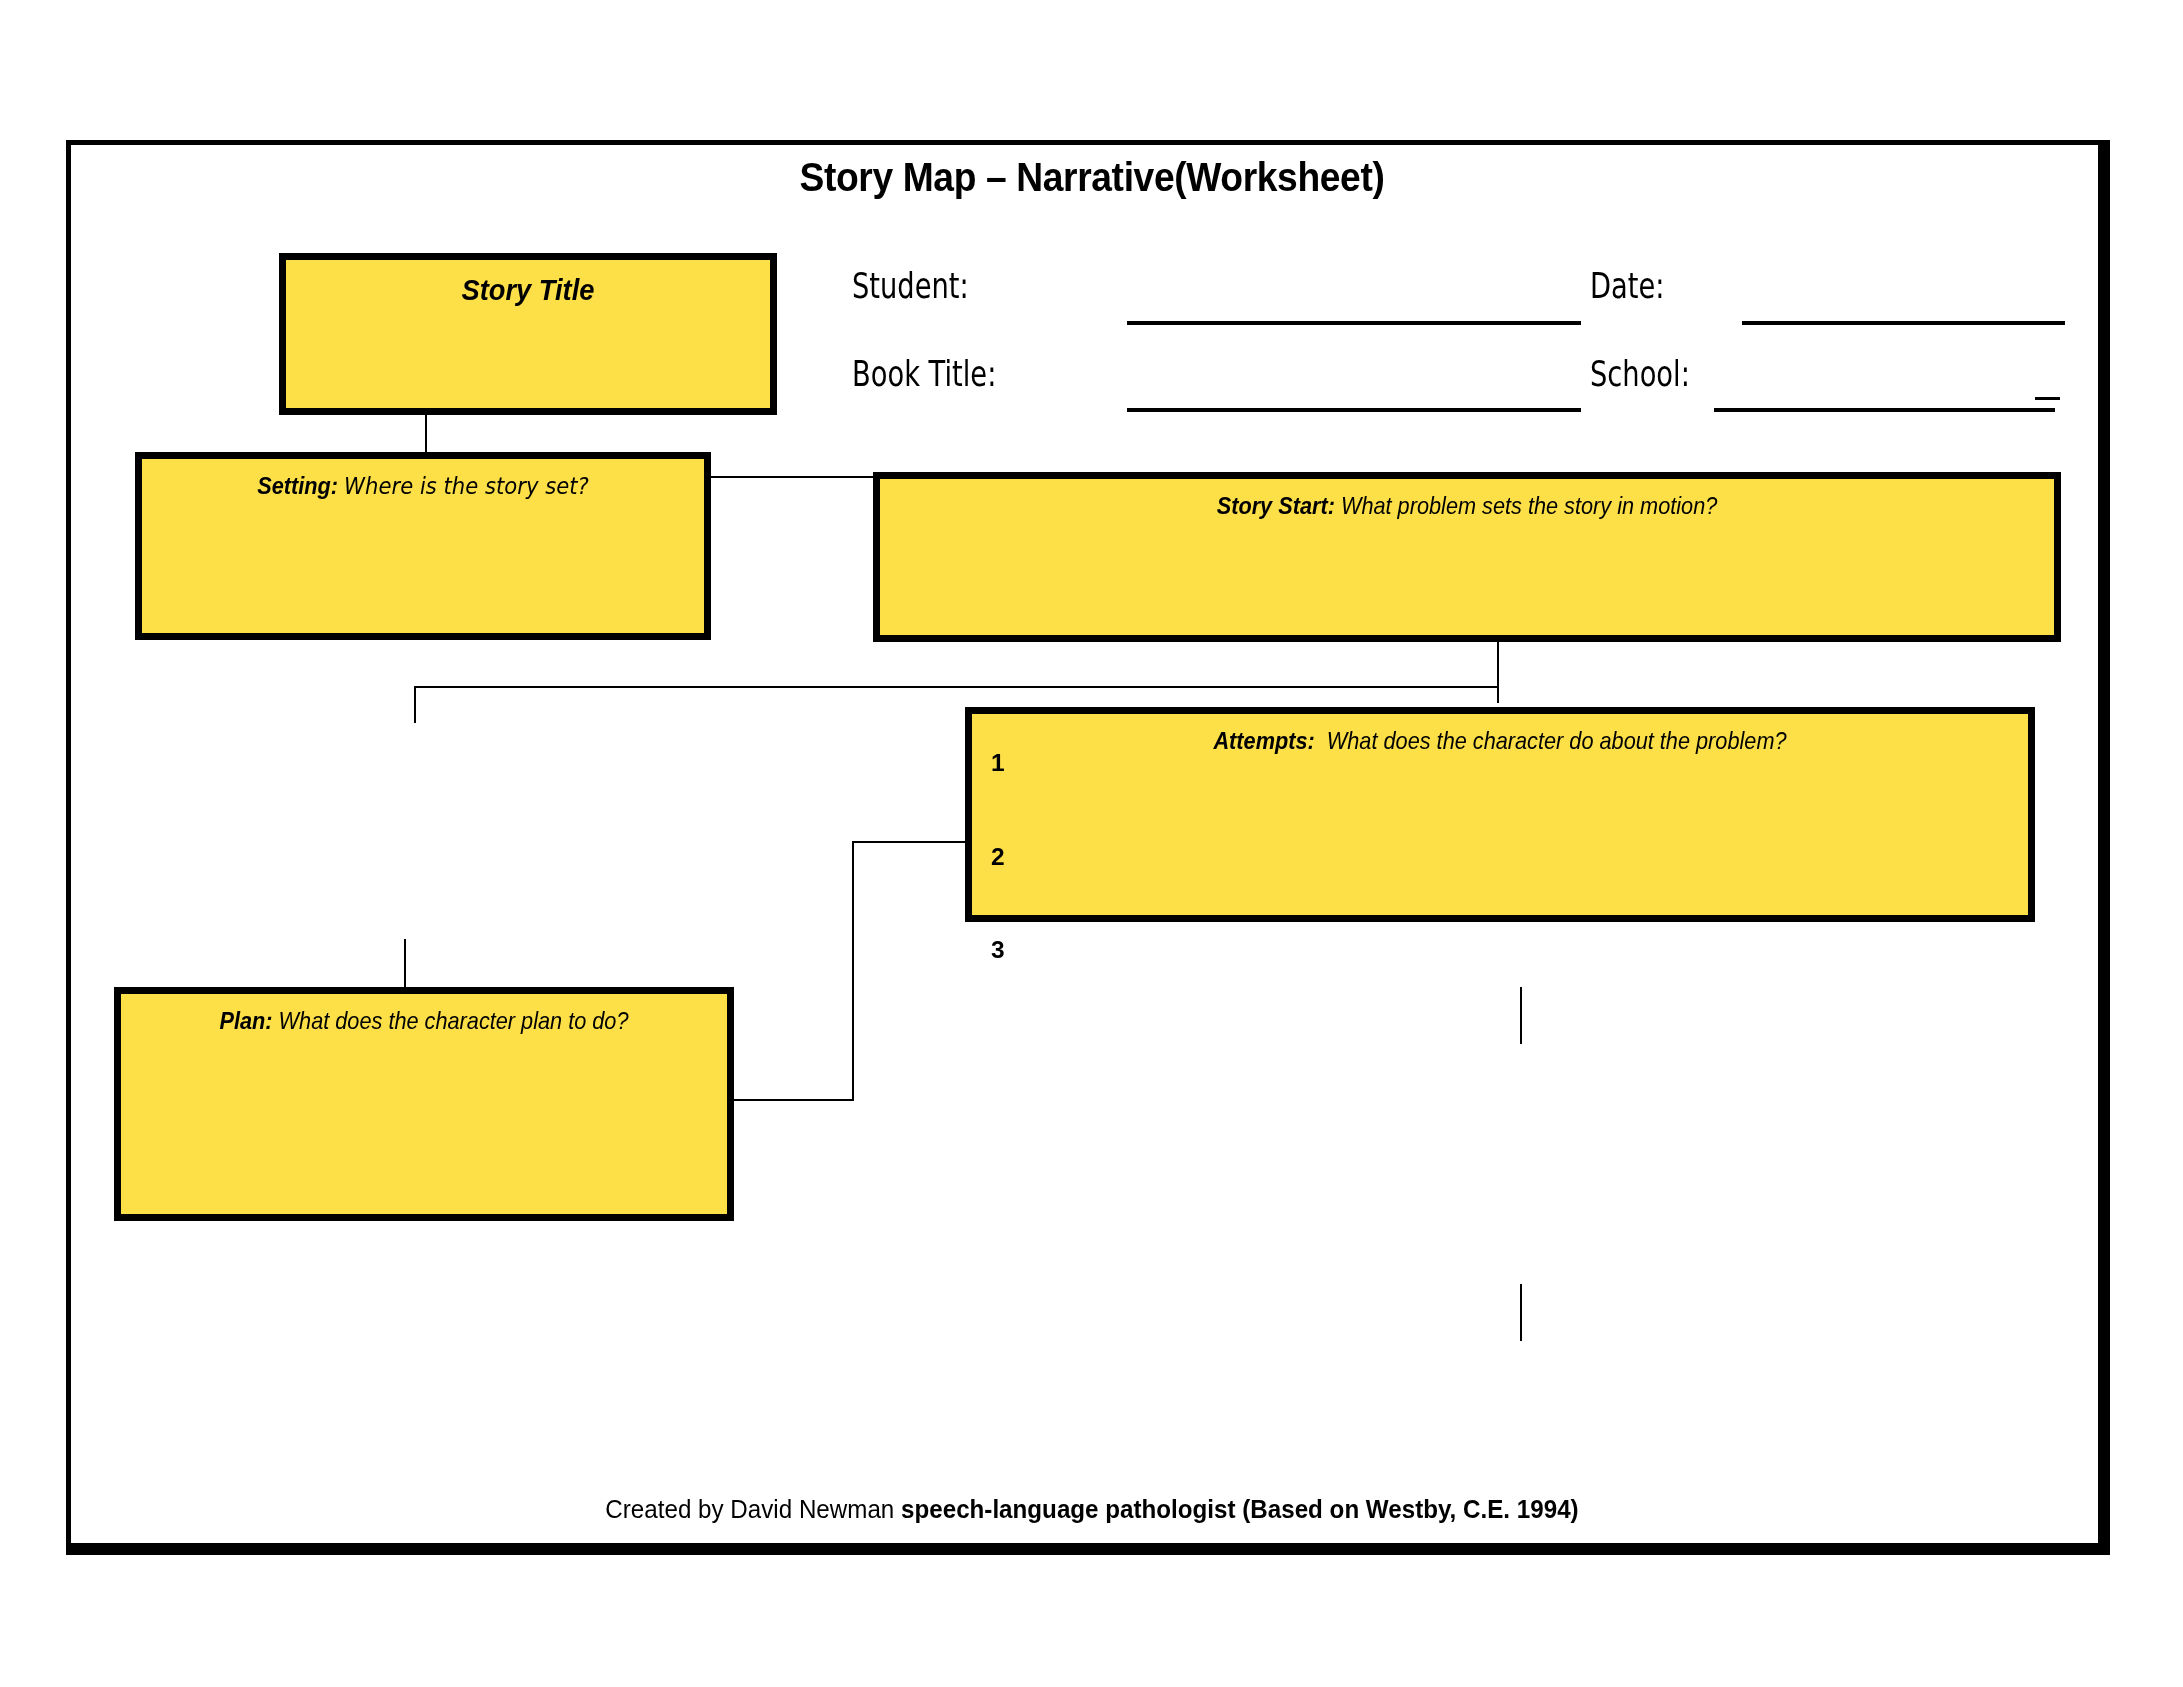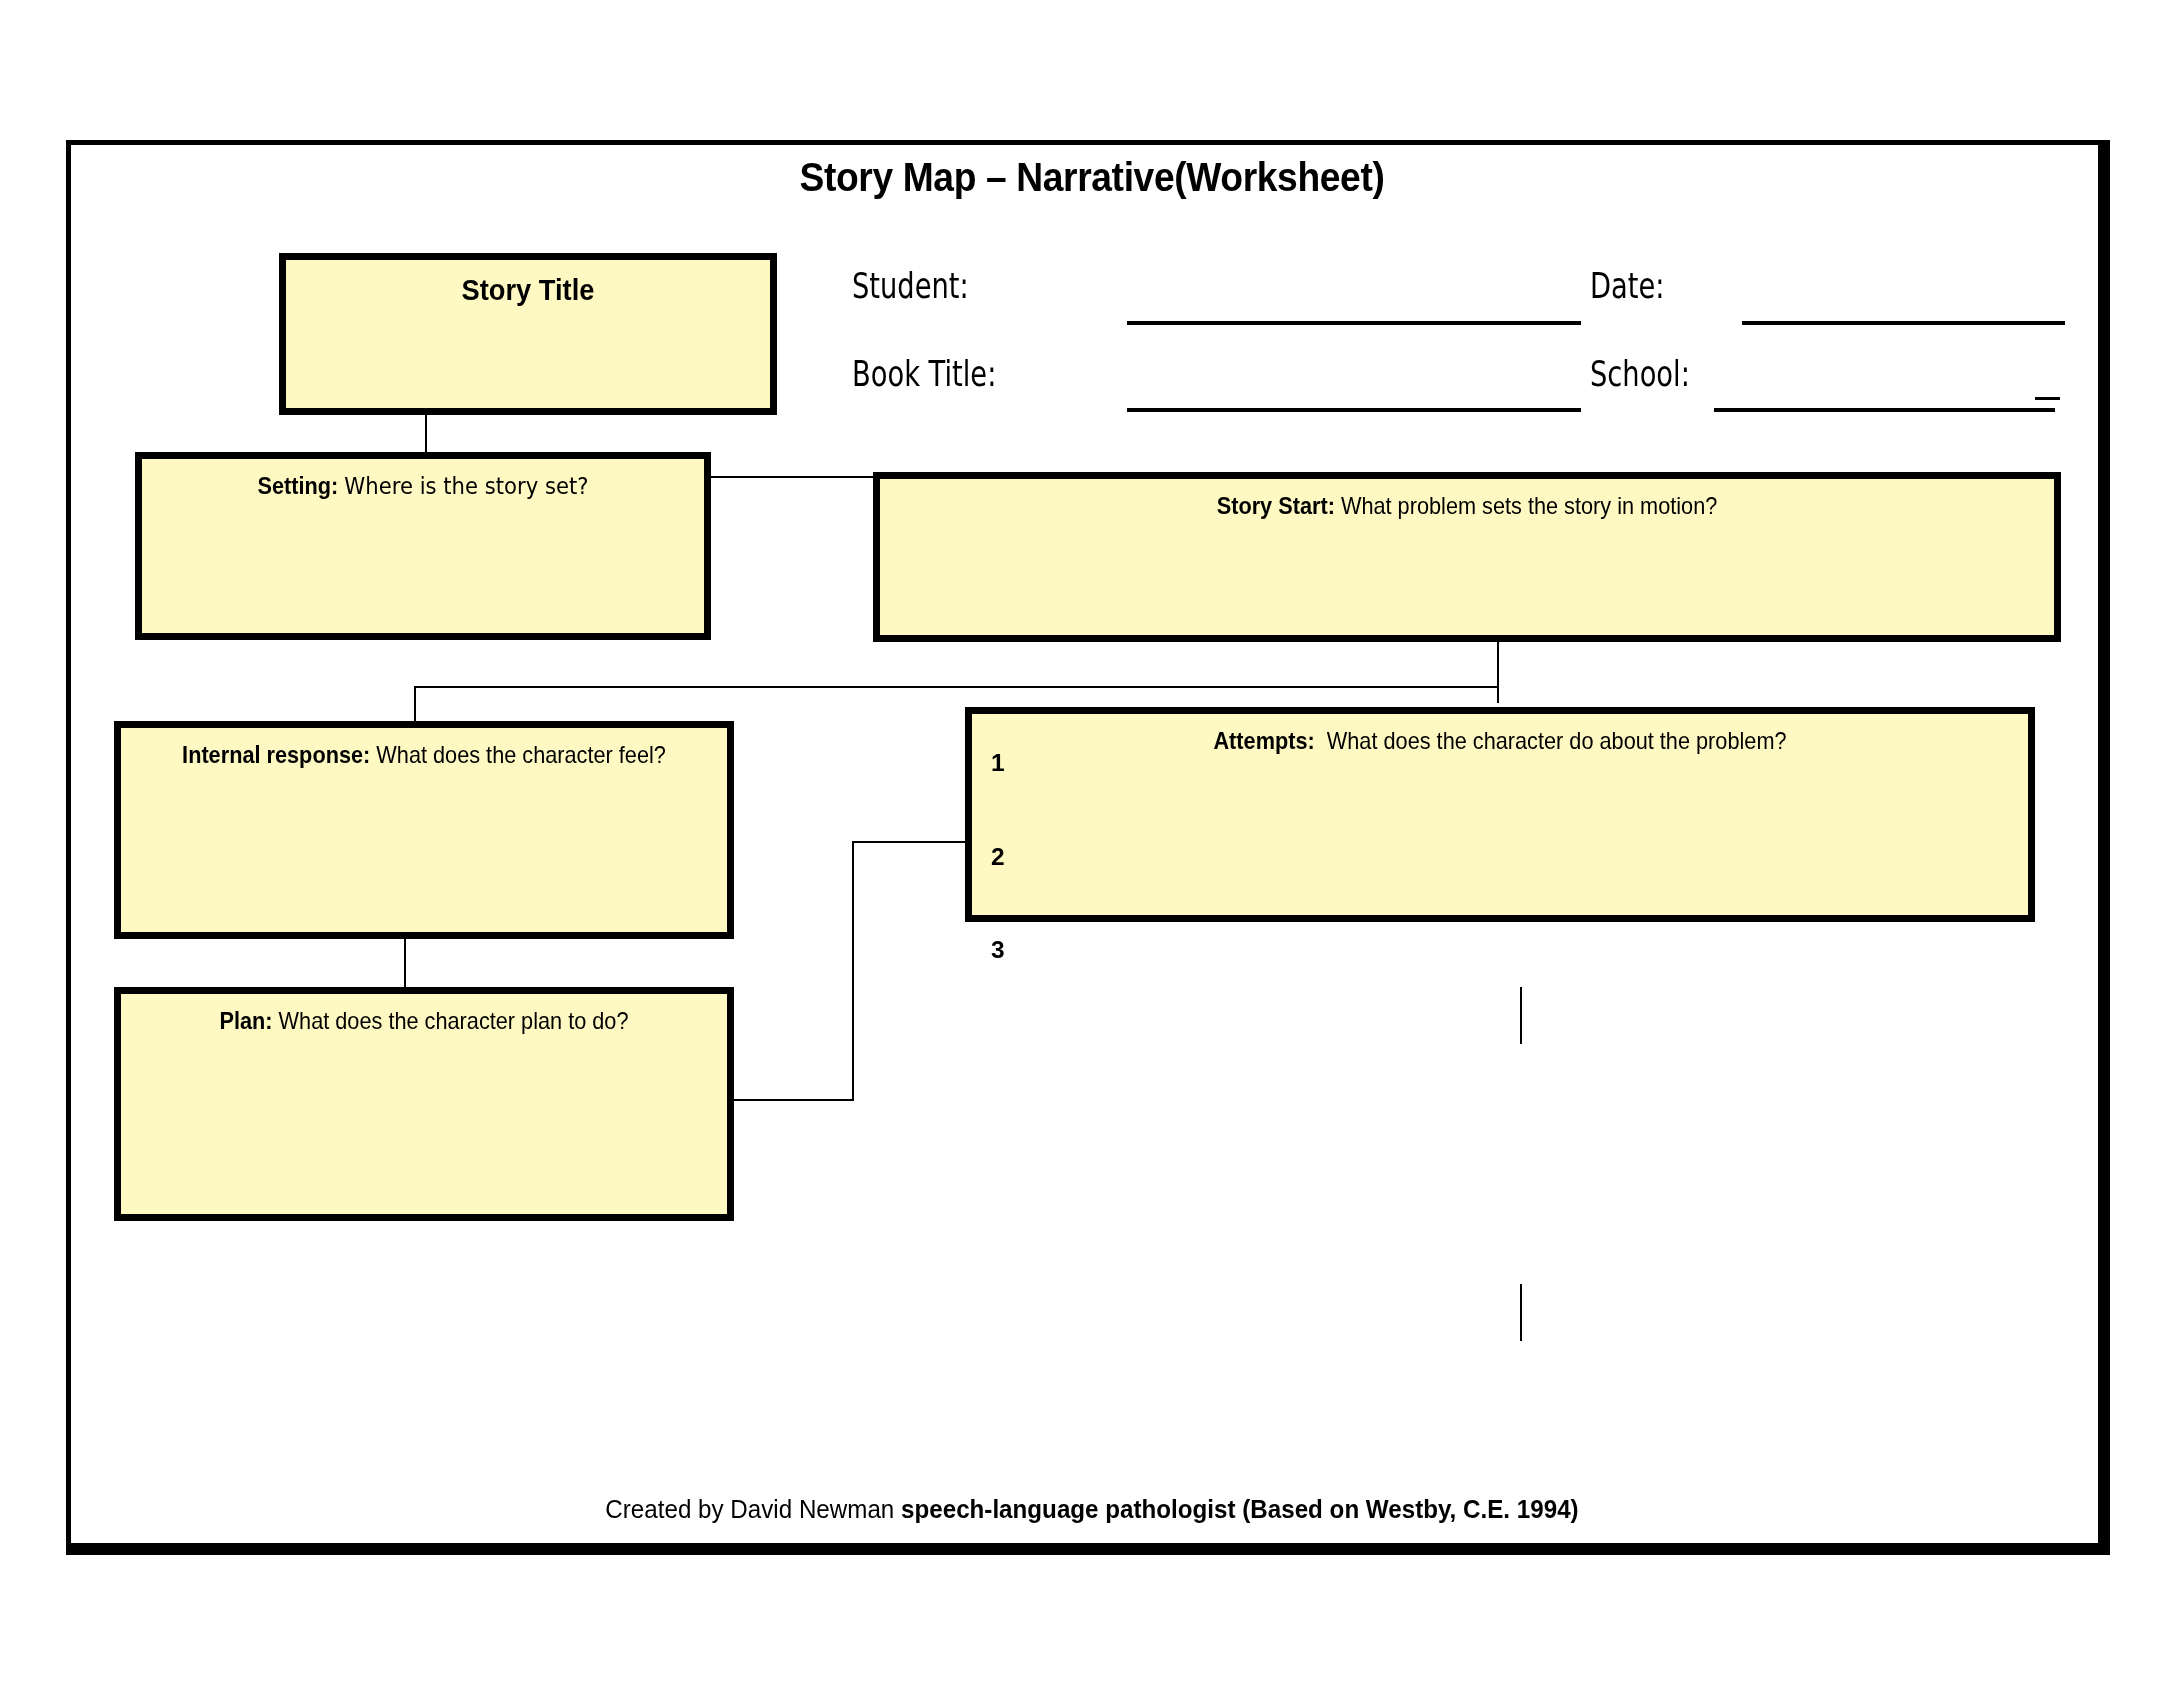--- a/index.html
+++ b/index.html
@@ -48,21 +48,22 @@
     font-size: 40px;
     letter-spacing: -0.4px;
     transform: scaleX(0.93);
   }
 
   
   .box {
     position: absolute;
     box-sizing: border-box;
     border: 7.9px solid #000;
-    background: #fef9c3;
+    background: #fde047;
+    font-style: italic;
   }
   .box-label {
     position: absolute;
     left: 0;
     right: 0;
     top: 14px;
     text-align: center;
     font-size: 23.6px;
     line-height: 1.15;
     padding: 0 12.2px;
@@ -184,26 +185,20 @@
       <b>Setting:</b>
       <span class="hand">Where is the story set?</span>
     </div>
   </div>
 
   <div class="conn-v" style="left:1497px; top:642px; height:44px;"></div>
   <div class="conn-h" style="left:414px; top:686px; width:1085px;"></div>
   <div class="conn-v" style="left:414px; top:686px; height:37px;"></div>
   <div class="conn-v" style="left:1497px; top:642px; height:61px;"></div>
 
-  <div class="box" style="left:114px; top:721px; width:620px; height:218px;">
-    <div class="box-label">
-      <b>Internal response:</b>
-      <span>What does the character feel?</span>
-    </div>
-  </div>
 
   <div class="conn-v" style="left:404px; top:939px; height:48px;"></div>
 
   <div class="box" style="left:965px; top:707px; width:1070px; height:215px;">
     <div class="box-label">
       <b>Attempts:</b>
       &nbsp;<span>What does the character do about the problem?</span>
     </div>
   </div>
   <div class="attempt-num" style="left:991px; top:749px;">1</div>

